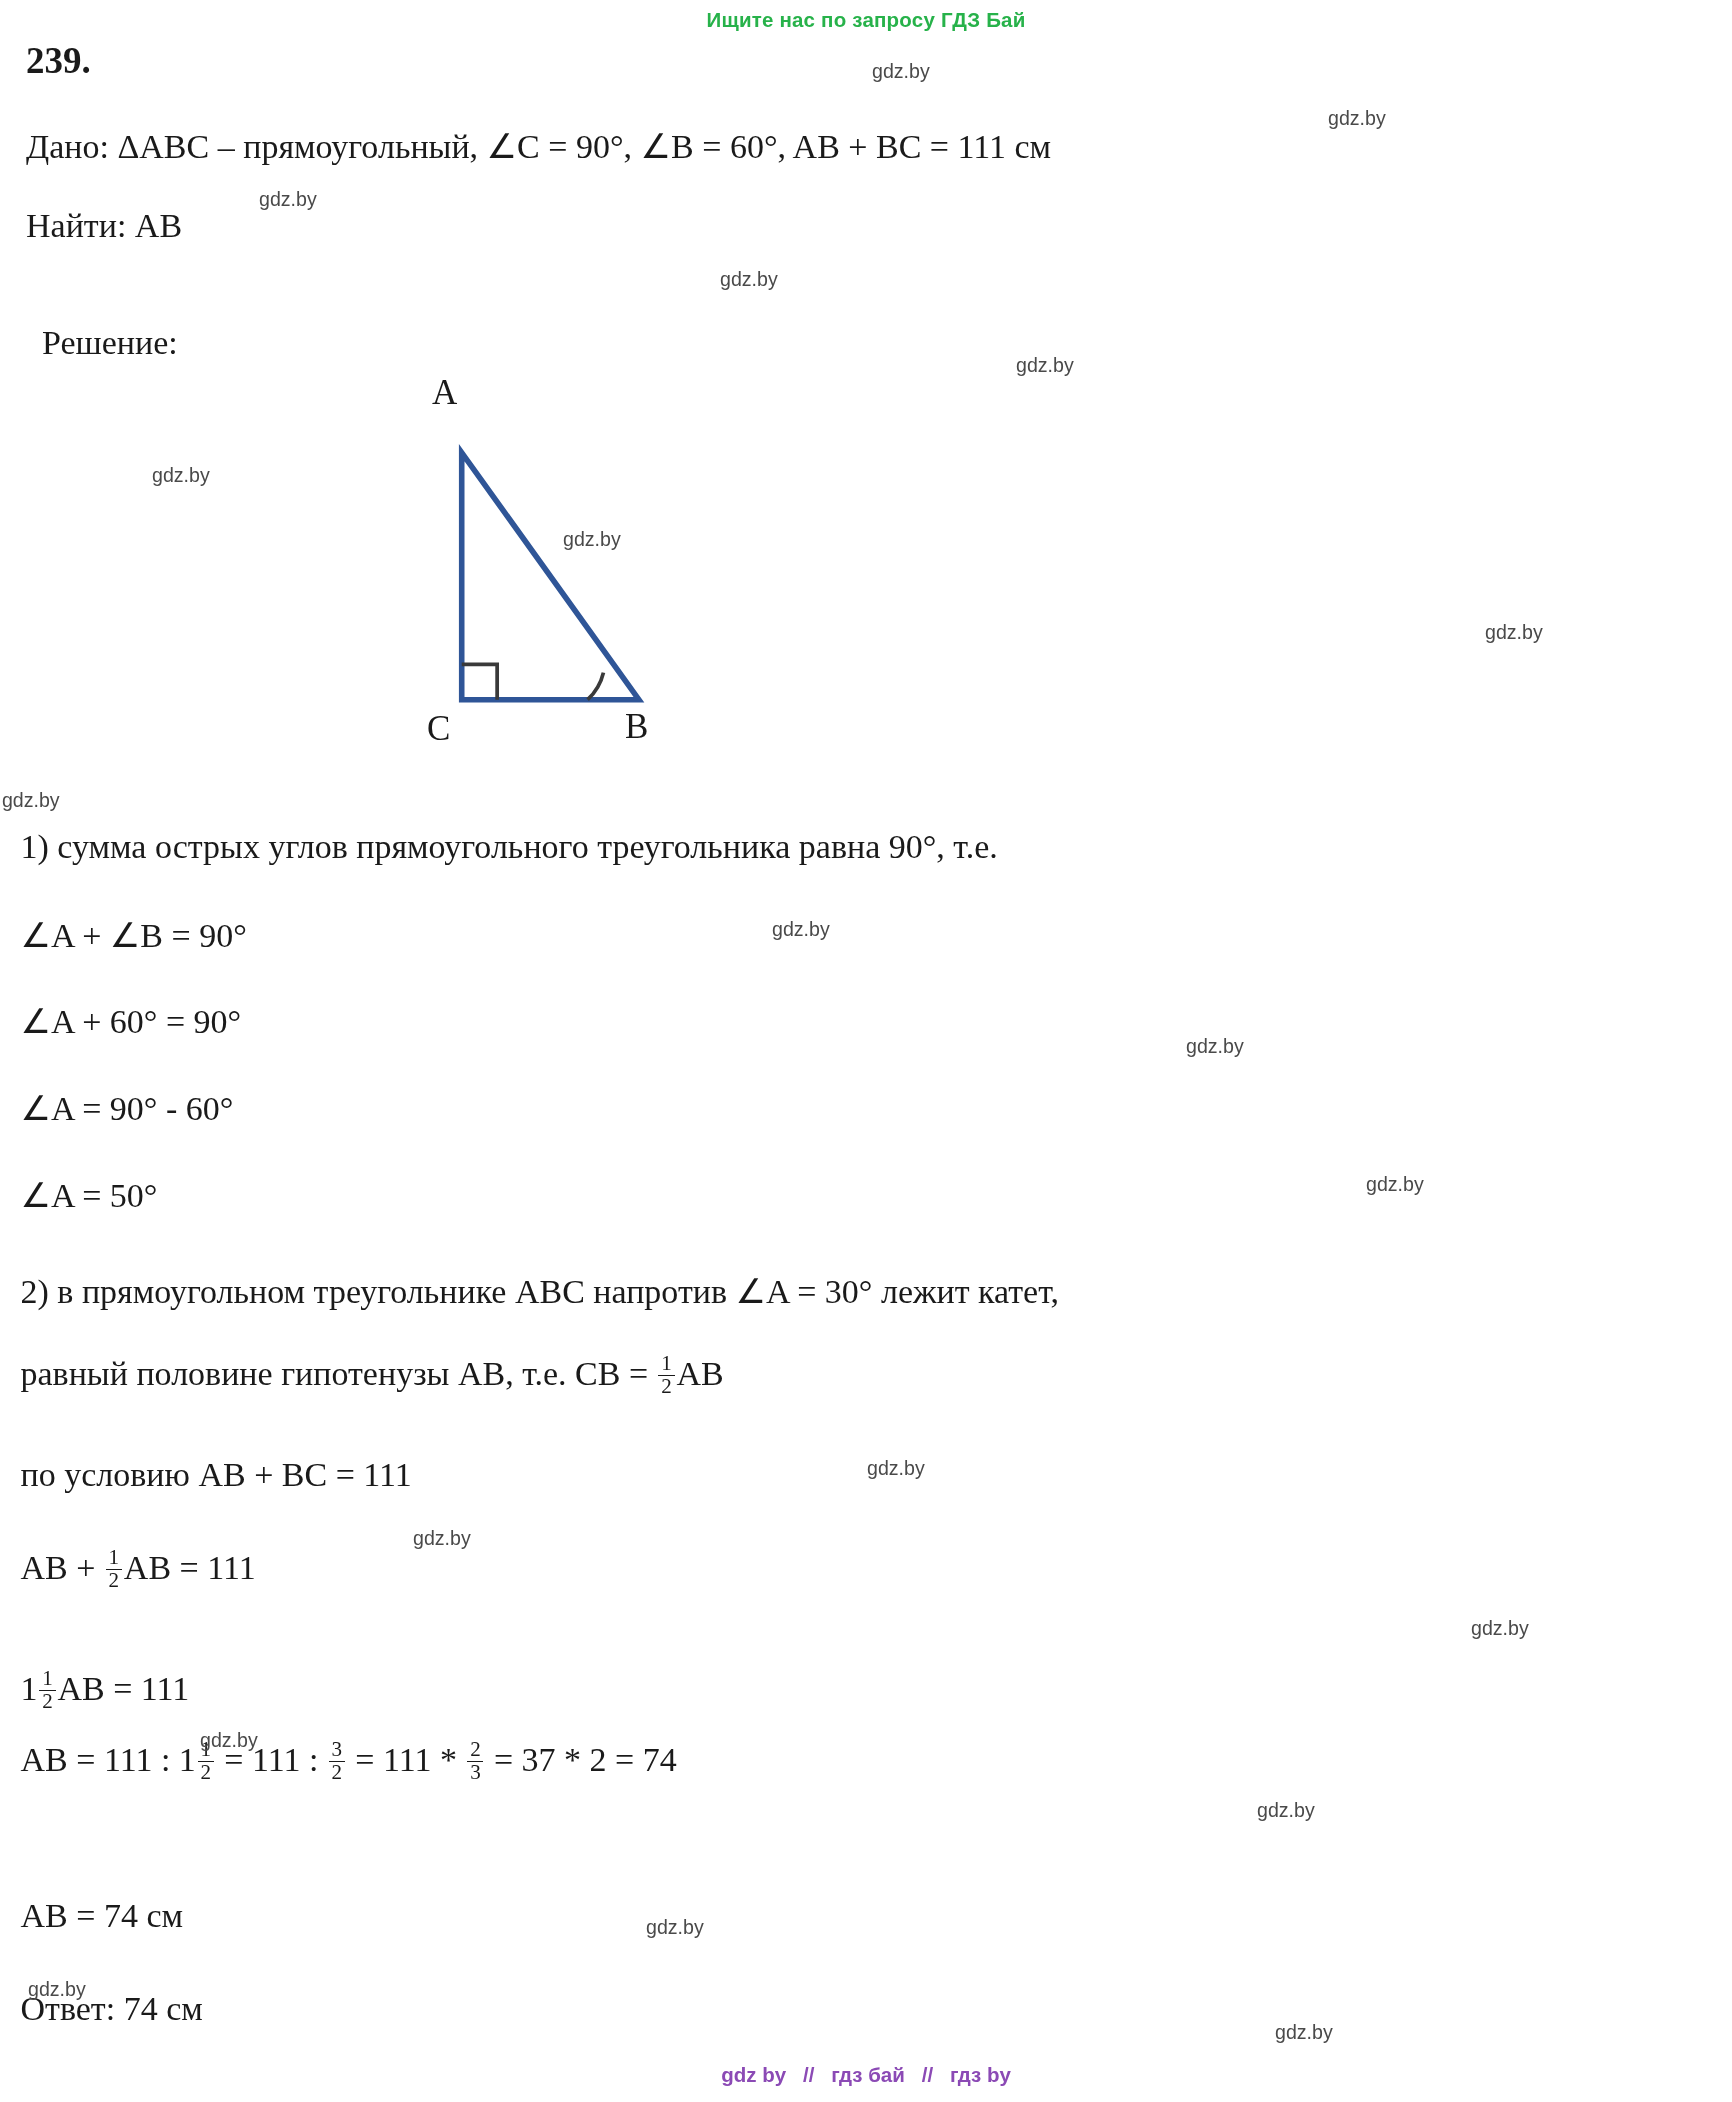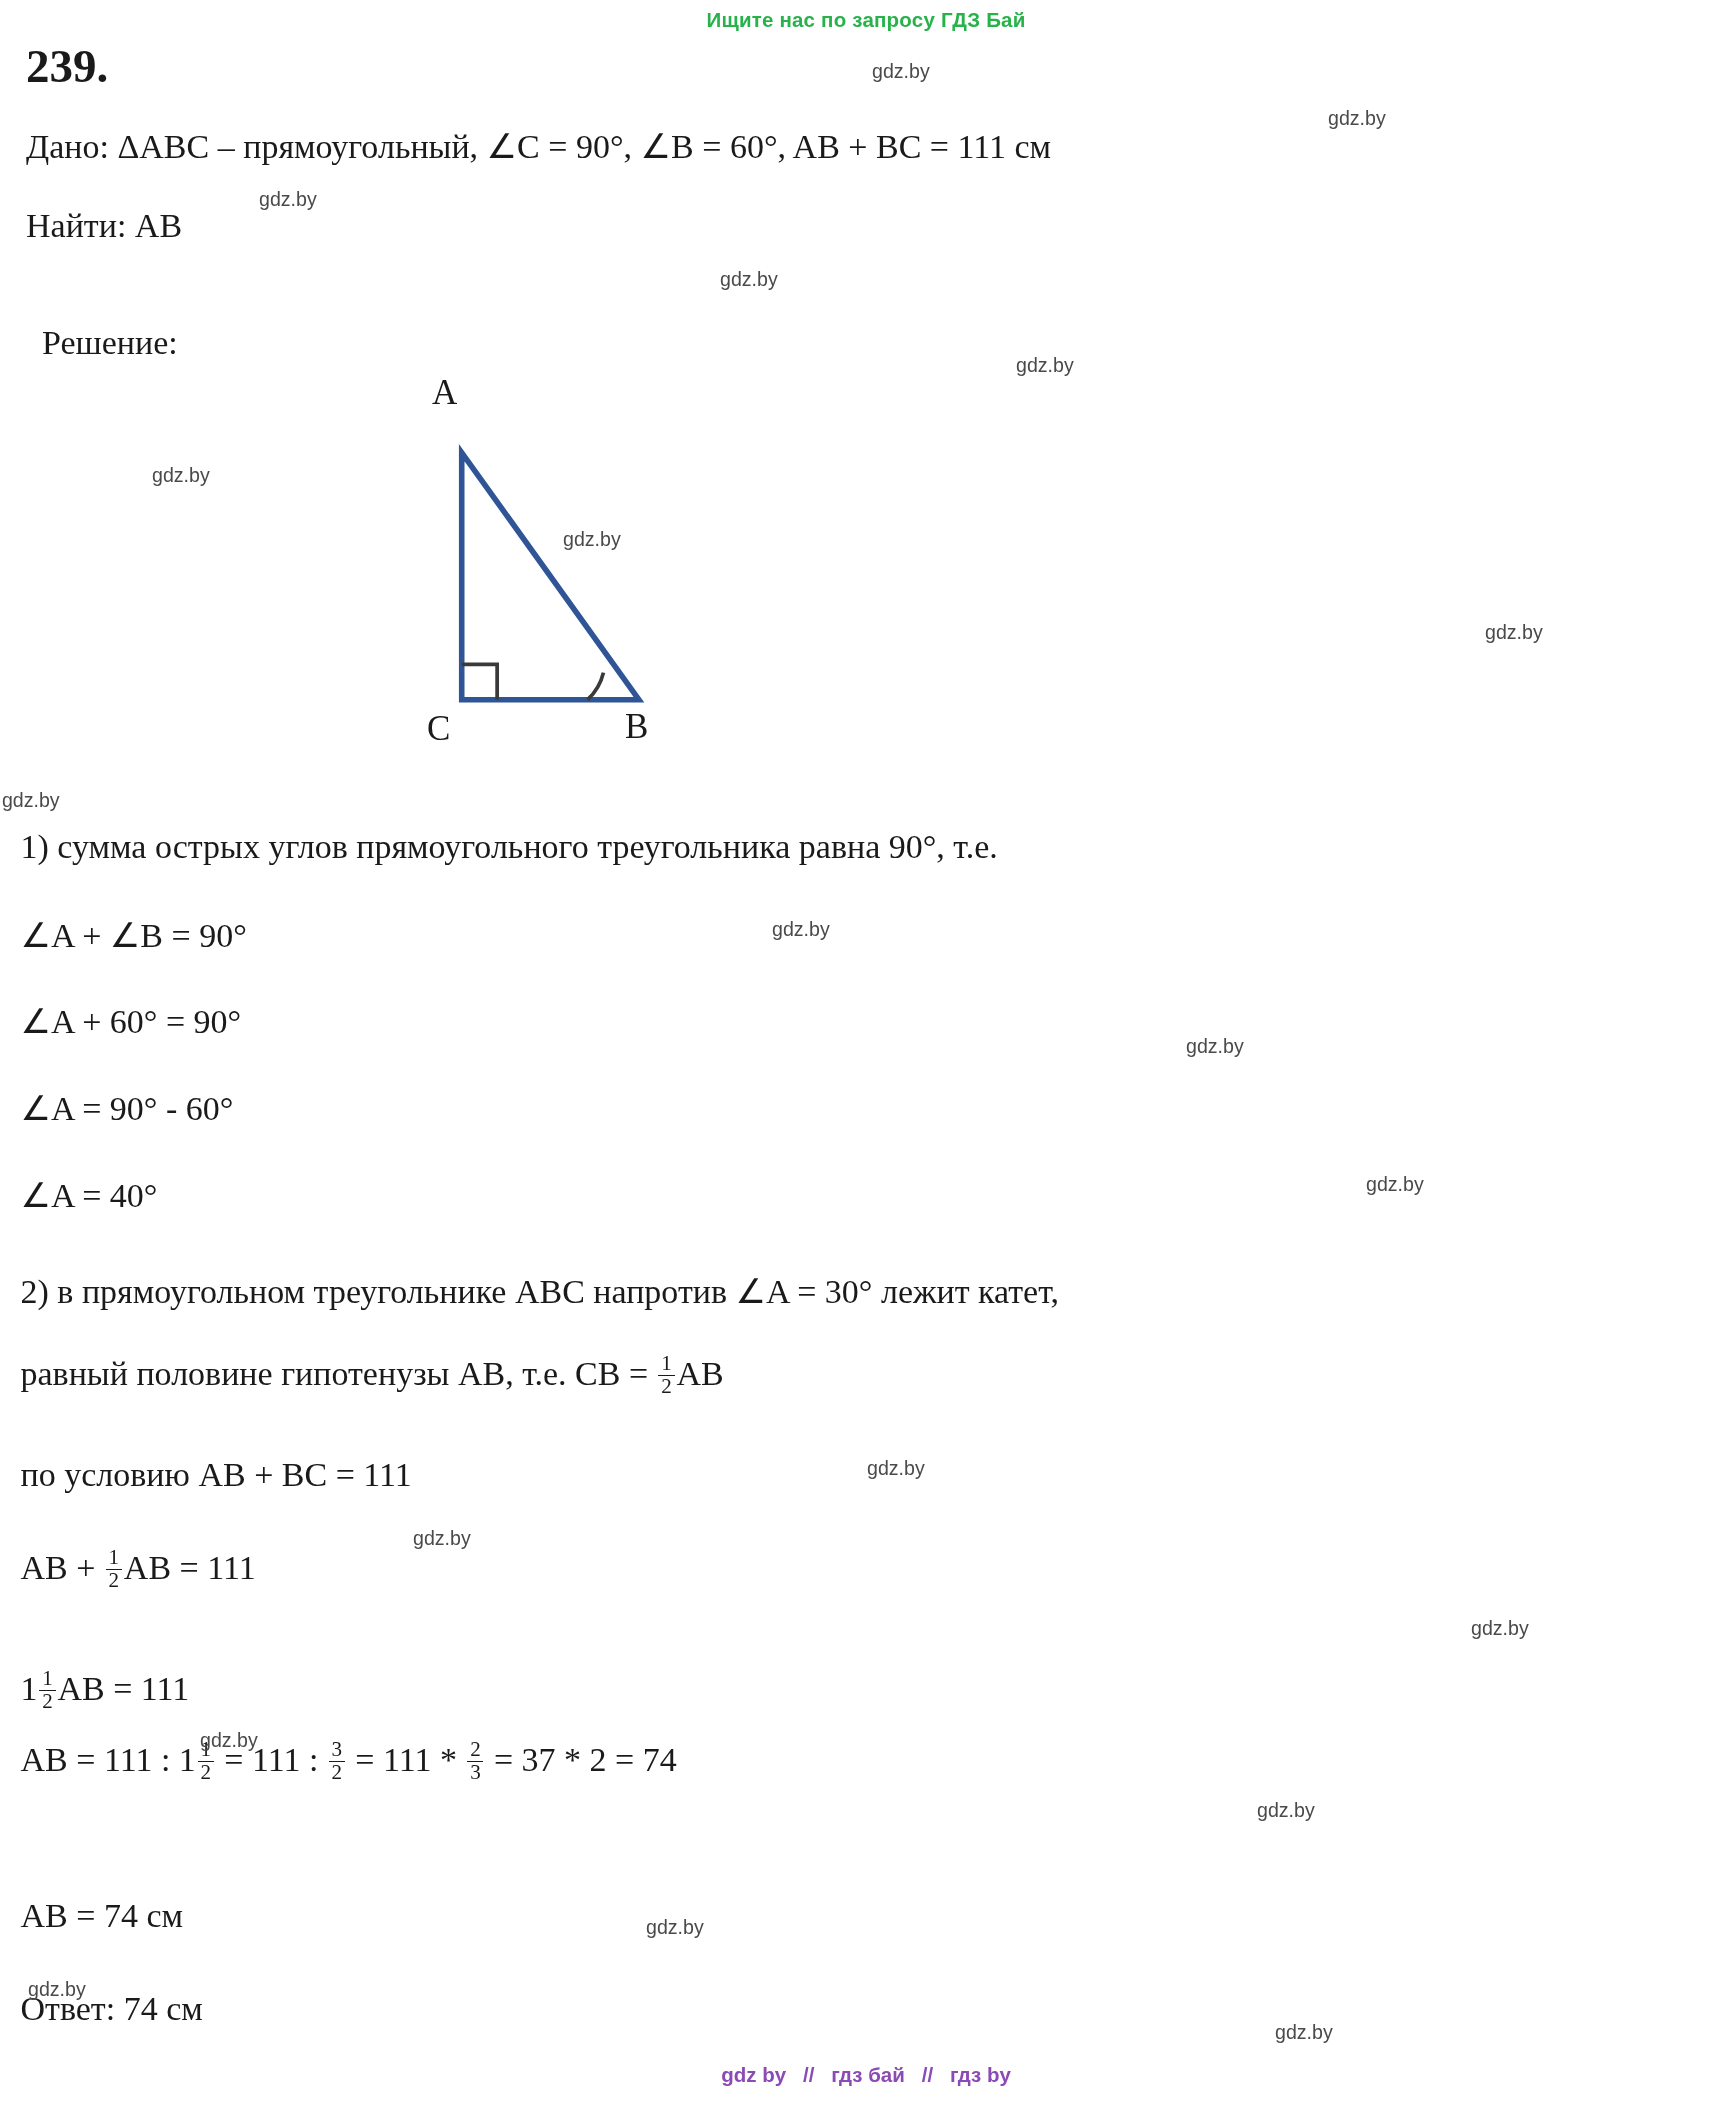--- a/index.html
+++ b/index.html
@@ -55,21 +55,21 @@
     color: #4a4a4a;
     white-space: nowrap;
     pointer-events: none;
   }
 
   
   .task-no {
     position: absolute;
     left: 26px;
     top: 39px;
-    font-size: 47px;
+    font-size: 37px;
     font-weight: bold;
     font-family: "Liberation Serif", serif;
   }
 
   .line {
     position: absolute;
     font-size: 34px;
     white-space: nowrap;
     font-family: "Liberation Serif", serif;
   }
@@ -131,21 +131,21 @@
     </svg>
     <div class="lbl" style="left:115px; top:-18.6px;">A</div>
     <div class="lbl" style="left:110px; top:317px;">C</div>
     <div class="lbl" style="left:308px; top:315px;">B</div>
   </div>
 
   <div class="line" style="left:20.5px; top:828px;">1) сумма острых углов прямоугольного треугольника равна 90°, т.е.</div>
   <div class="line" style="left:20.5px; top:915px;text-align:right;">∠A + ∠B = 90°</div>
   <div class="line" style="left:20.5px; top:1001px;">∠A + 60° = 90°</div>
   <div class="line" style="left:20.5px; top:1088px;">∠A = 90° - 60°</div>
-  <div class="line" style="left:20.5px; top:1175px;">∠A = 40°</div>
+  <div class="line" style="left:20.5px; top:1175px;">∠A = 50°</div>
 
   <div class="line" style="left:20.5px; top:1271px;">2) в прямоугольном треугольнике ABC напротив ∠A = 30° лежит катет,</div>
 
   <div class="line" style="left:20.5px; top:1354px;">
     <span>равный половине гипотенузы AB, т.е. CB = </span><span class="frac"><span class="num">1</span><span class="den">2</span></span><span>AB</span>
   </div>
 
   <div class="line" style="left:20.5px; top:1456px;">по условию AB + BC = 111</div>
 
   <div class="line" style="left:20.5px; top:1548px;">

